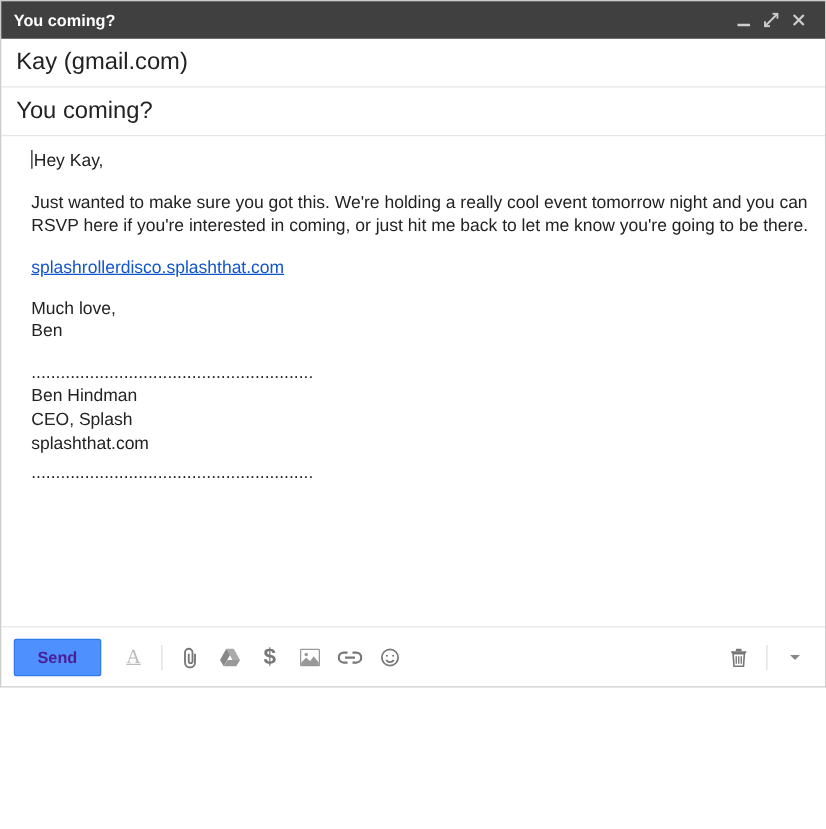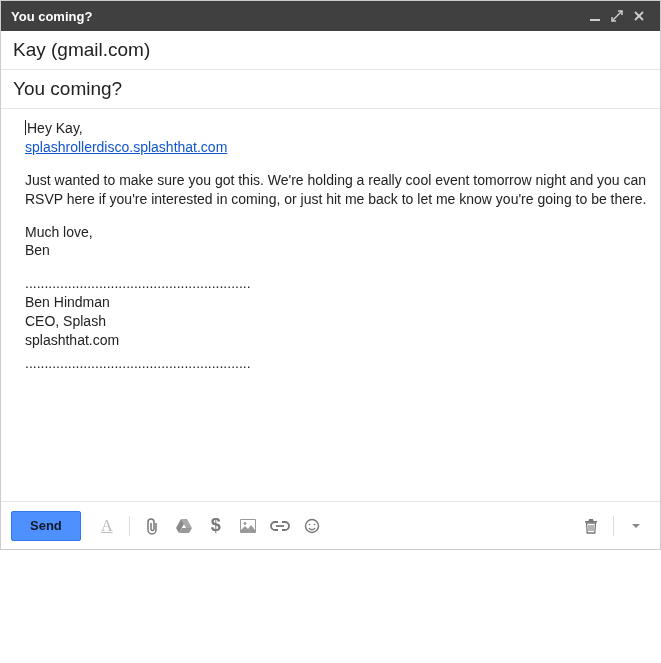--- a/index.html
+++ b/index.html
@@ -71,21 +71,21 @@
   .toolbar {
     border-top: 1px solid #e5e5e5;
     height: 48px;
     display: flex;
     align-items: center;
     padding: 0 10px;
     gap: 4px;
   }
   .send-btn {
     background: #4d90fe;
-    color: #0f172a;
+    color: #4c1d95;
     border: 1px solid #3079ed;
     font-weight: bold;
     font-size: 13px;
     height: 30px;
     padding: 0 18px;
     cursor: pointer;
     border-radius: 2px;
     margin-right: 8px;
   }
   .tb-icon {
@@ -147,22 +147,22 @@
   <div class="field-row to">
     <span>Kay (gmail.com)</span>
   </div>
 
   <div class="field-row subject">
     <span>You coming?</span>
   </div>
 
   <div class="body-area">
     <p class="nomargin"><span class="cursor-caret"></span><span>Hey Kay,</span></p>
+    <p style="margin-top:14px">Just wanted to make sure you got this. We're holding a really cool event tomorrow night and you can RSVP here if you're interested in coming, or just hit me back to let me know you're going to be there.</p>
     <p><a class="link">splashrollerdisco.splashthat.com</a></p>
-    <p style="margin-top:14px">Just wanted to make sure you got this. We're holding a really cool event tomorrow night and you can RSVP here if you're interested in coming, or just hit me back to let me know you're going to be there.</p>
     <p class="nomargin">Much love,</p>
     <p>Ben</p>
     <p class="nomargin sig-divider">..........................................................</p>
     <p class="nomargin">Ben Hindman</p>
     <p class="nomargin">CEO, Splash</p>
     <p class="nomargin">splashthat.com</p>
     <p class="sig-divider" style="margin-top:4px">..........................................................</p>
   </div>
 
   <div class="toolbar">

